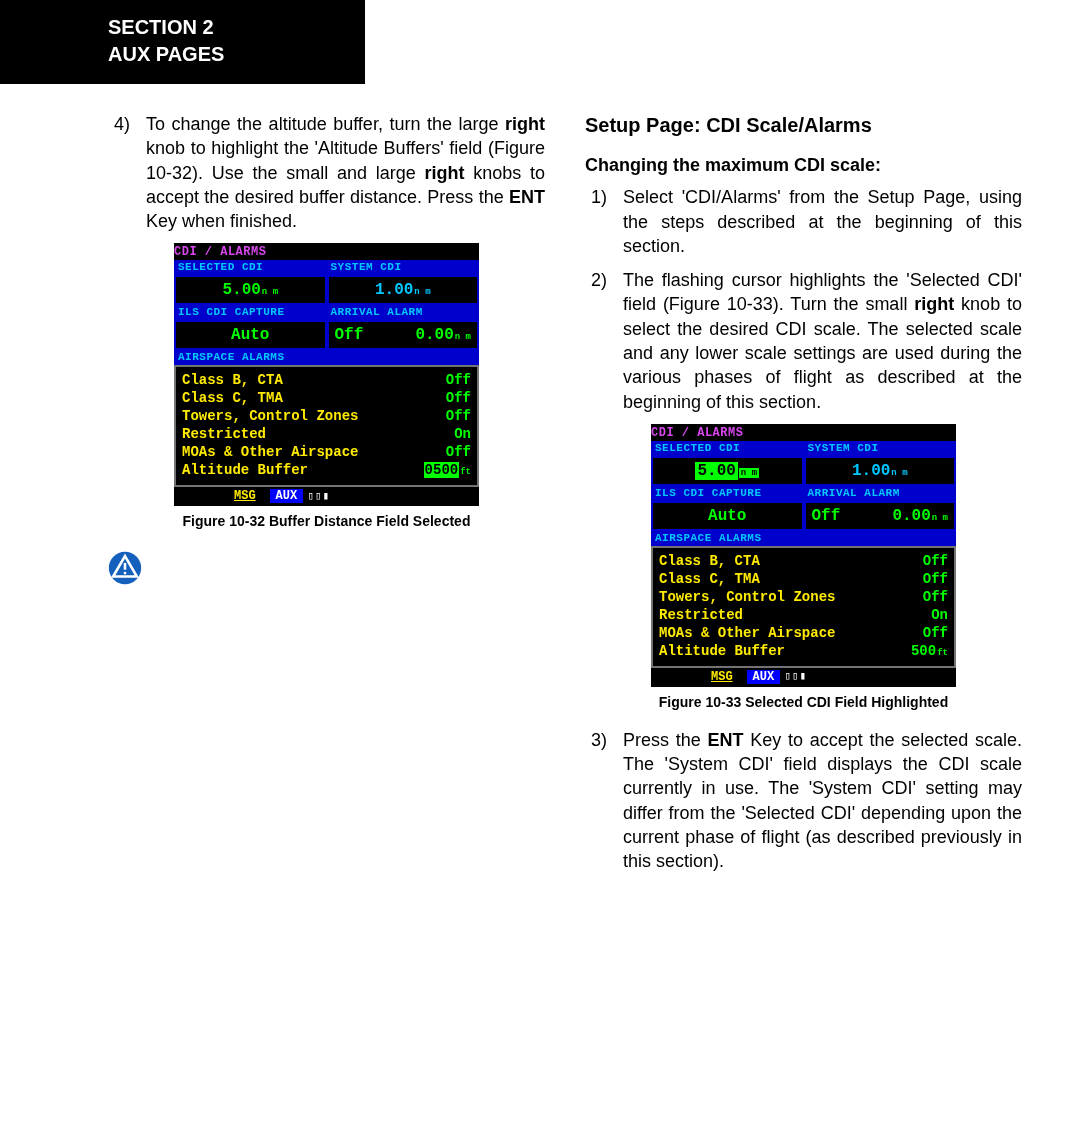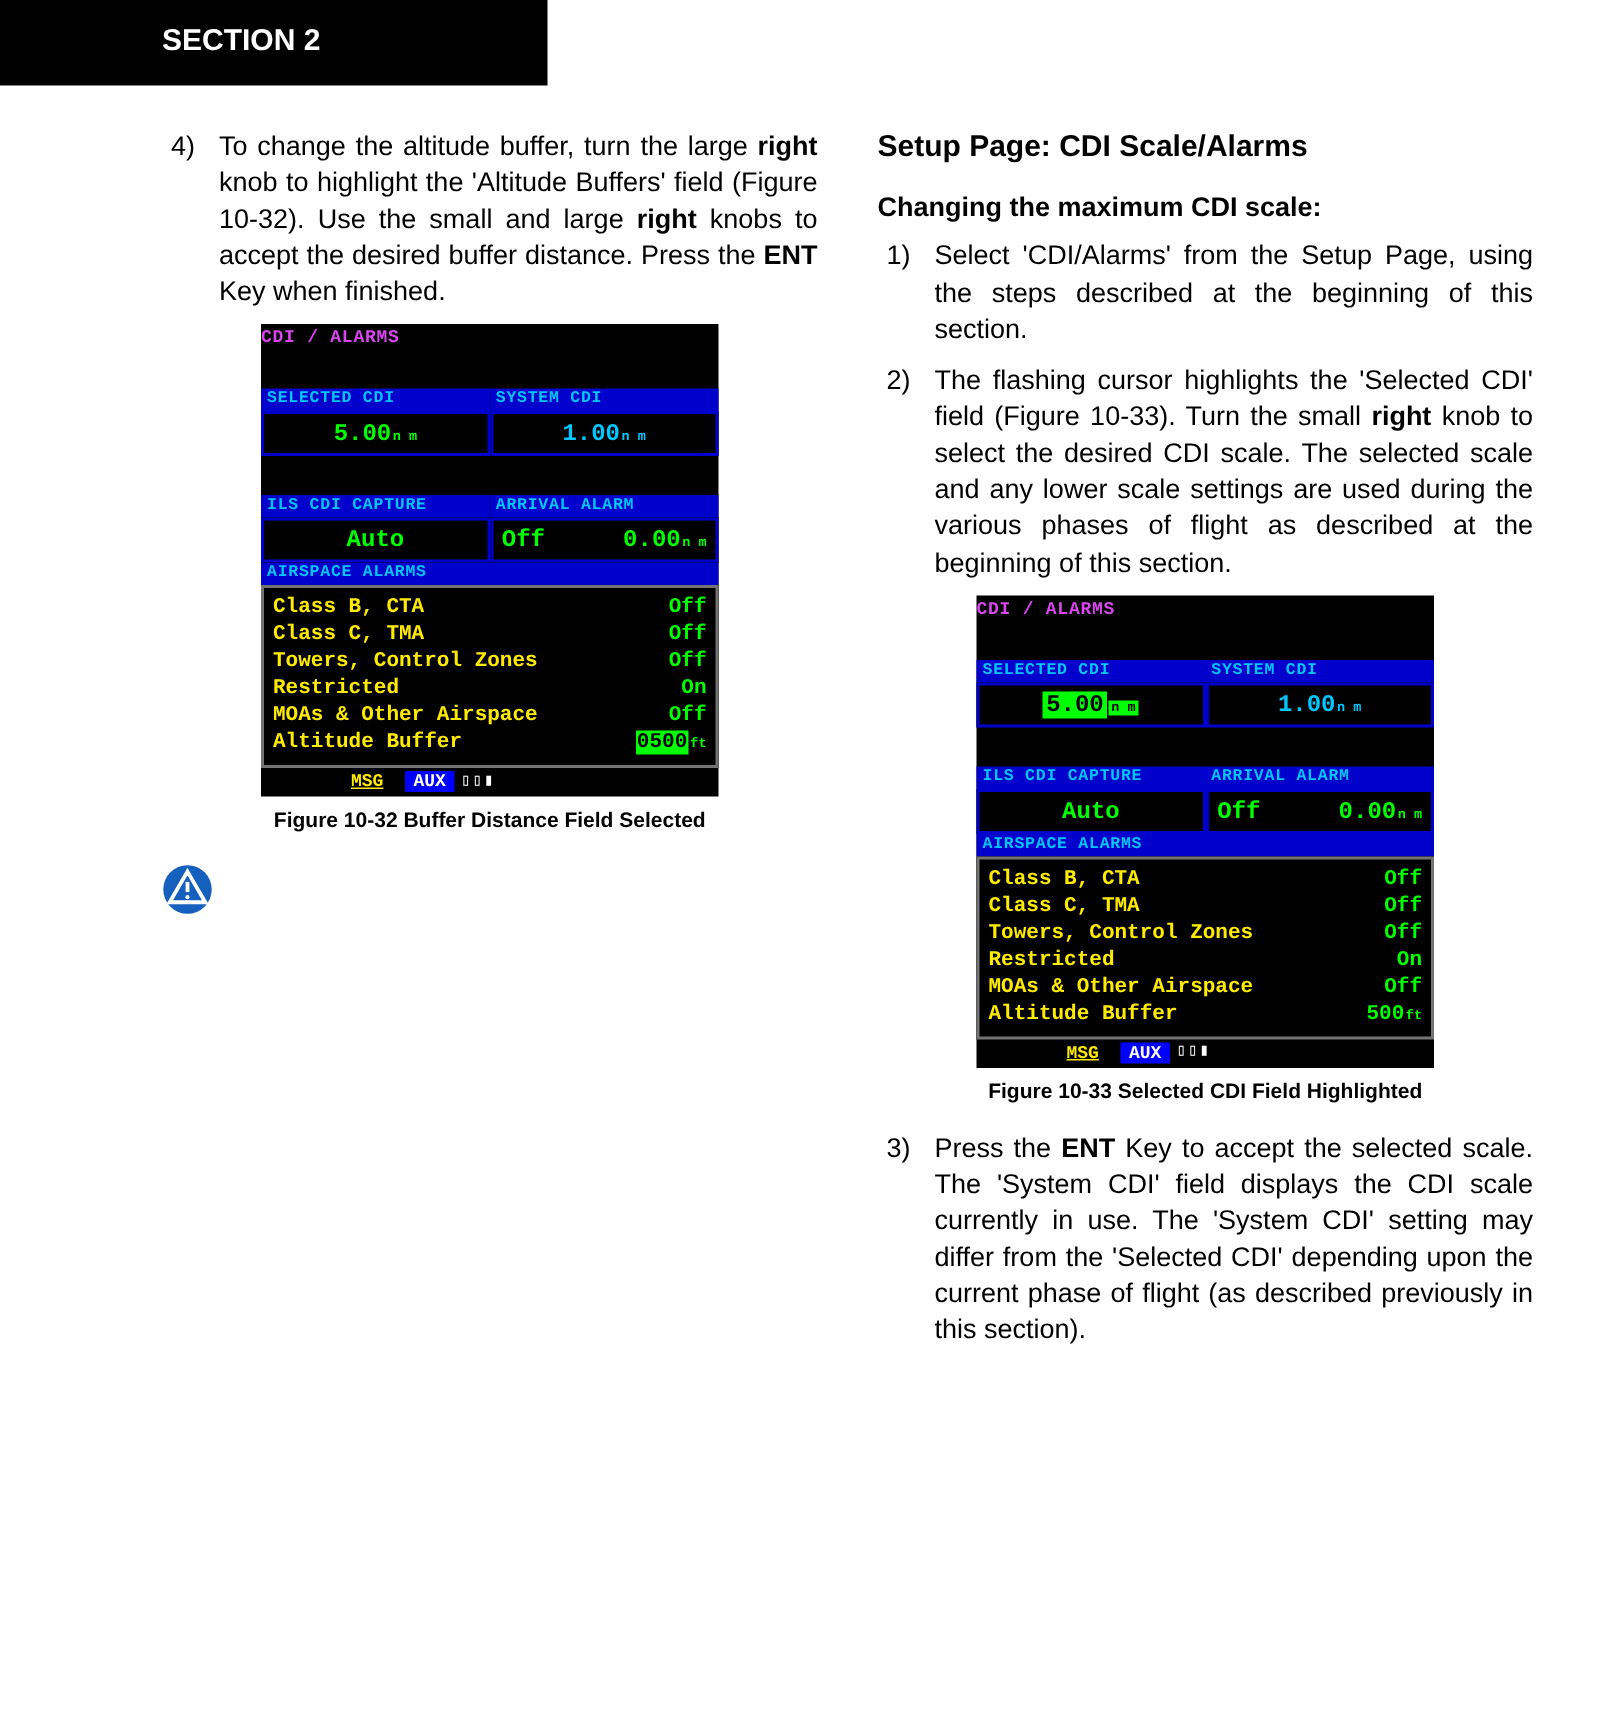--- a/index.html
+++ b/index.html
@@ -74,21 +74,20 @@
     padding: 3px 0 2px 0;
     font-size: 12px;
     letter-spacing: 0.5px;
   }
   .gns .row2 {
     display: flex;
   }
   .gns .half {
     width: 50%;
     box-sizing: border-box;
-    margin-top: 26px;
   }
   .gns .label {
     color: #00c8ff;
     background: #0000cc;
     font-size: 11px;
     padding: 2px 4px;
     letter-spacing: 0.5px;
   }
   .gns .valbox {
     border: 2px solid #0000cc;
@@ -193,20 +192,21 @@
   }
   .footer-row .pn { font-size: 14px; }
   .footer-row .title { font-weight: 700; }
   .footer-row .rev { font-size: 13px; }
 </style>
 </head>
 <body>
 
 <div class="section-tab">
   <div>SECTION 2</div>
+  <div>AUX PAGES</div>
 </div>
 
 <div class="content">
 
   <div class="col">
     <ol class="plain">
       <li>
         <span class="num">4)</span>
         <span class="txt">
           <span>To change the altitude buffer, turn the large </span><span class="bold">right</span><span> knob to highlight the 'Altitude Buffers' field (Figure 10-32).  Use the small and large </span><span class="bold">right</span><span> knobs to accept the desired buffer distance. Press the </span><span class="bold">ENT</span><span> Key when finished.</span>

